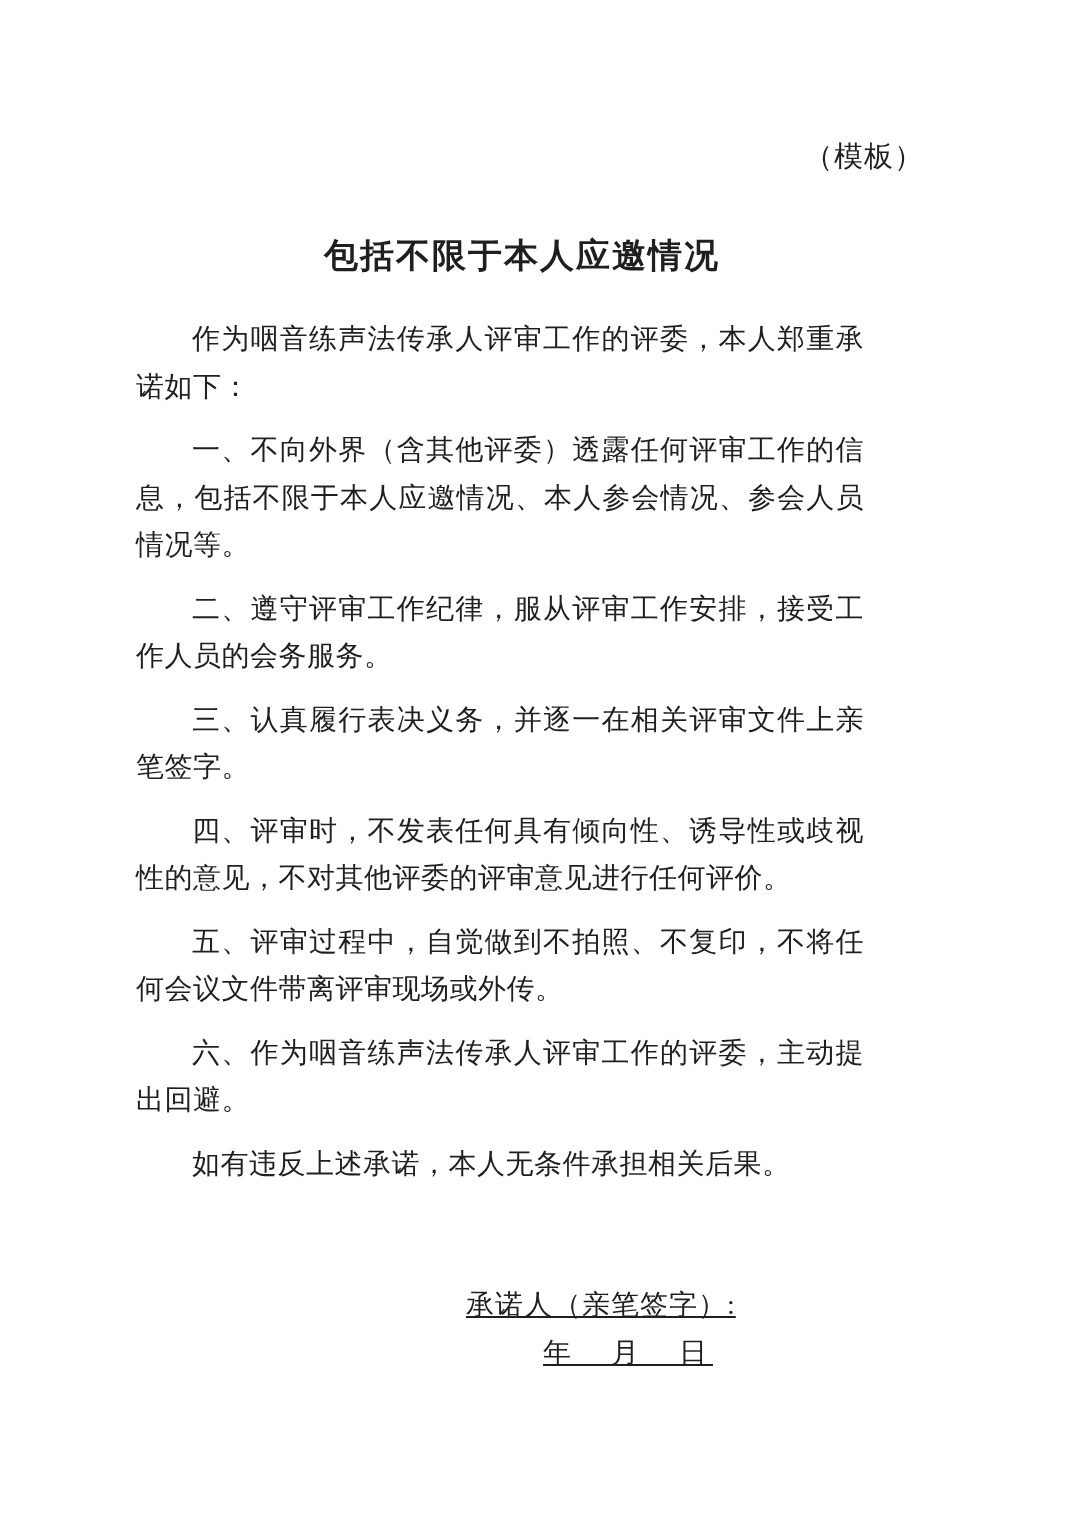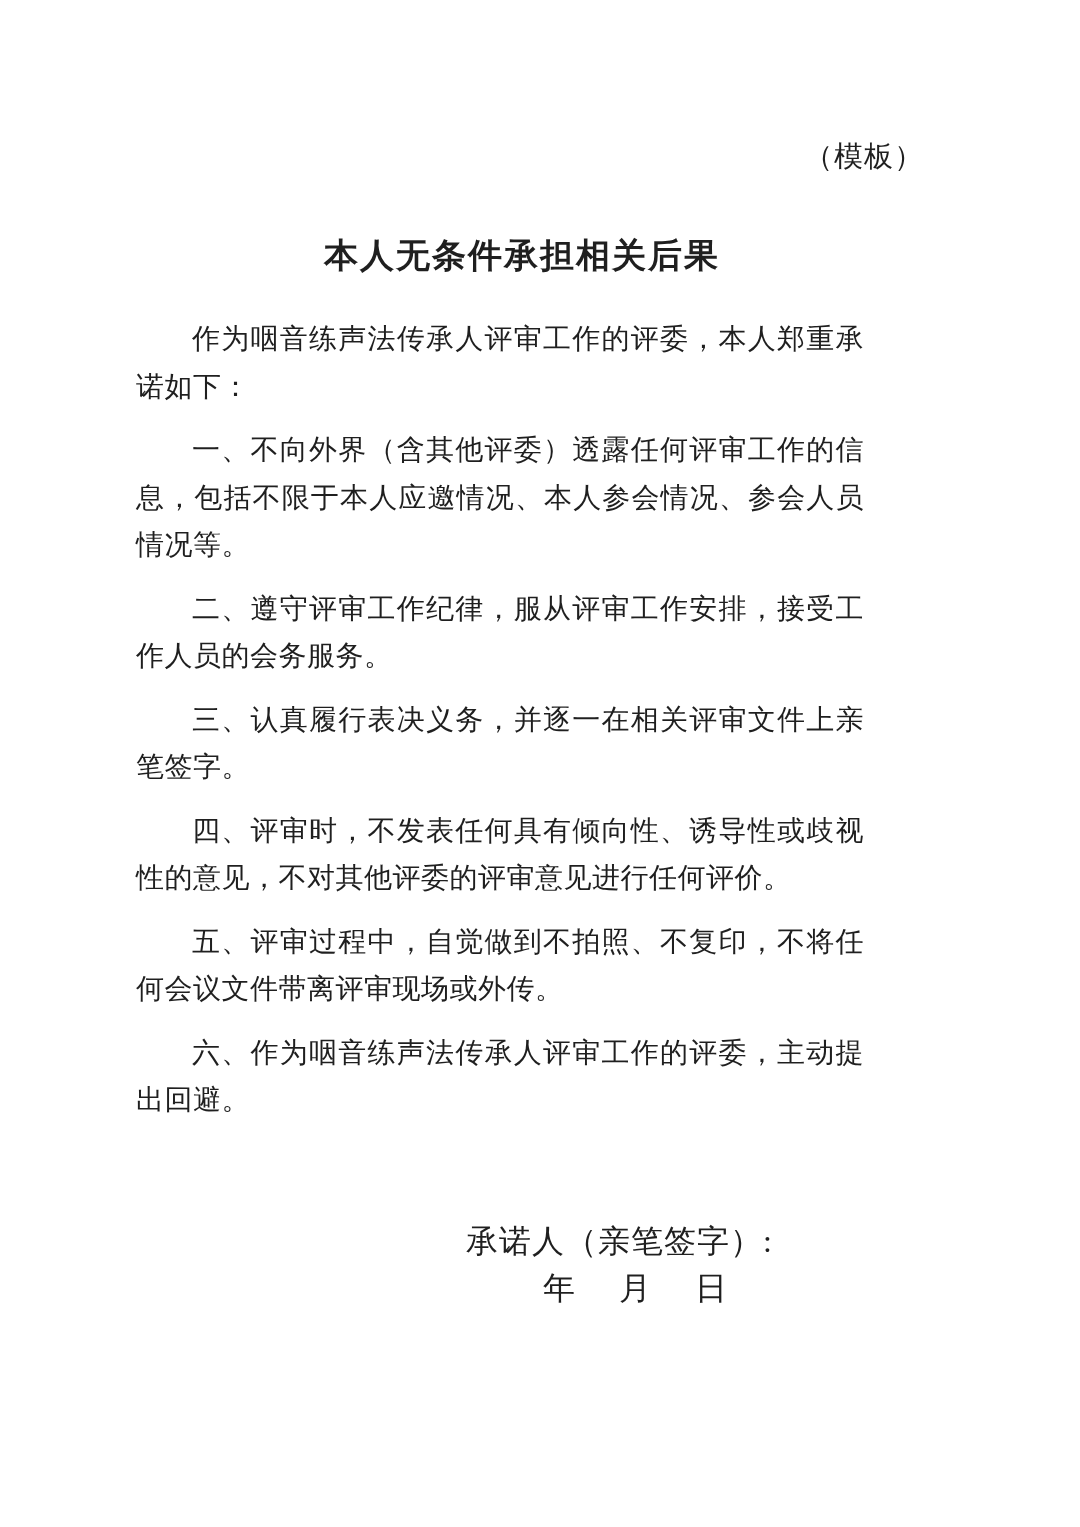--- a/index.html
+++ b/index.html
@@ -44,51 +44,53 @@
     margin: 16px;
     font-size: 28px;
     line-height: 47.5px;
     text-align: justify;
     text-justify: inter-ideograph;
     text-indent: 2em;
     letter-spacing: 0.5px;
   }
   .signature-block {
     margin-top: 94px;
-    font-size: 32px;
+    font-size: 28px;
     line-height: 47.5px;
+    text-decoration: underline;
   }
   .signature-line {
     margin-left: 346px;
     letter-spacing: 1px;
   }
   .date-line {
     margin-left: 423px;
     letter-spacing: 6px;
   }
 </style>
 </head>
 <body>
 
 <div class="page">
 
   <div class="template-label">（模板）</div>
 
   <h1 class="doc-title">
-    <span class="title-line">本人无条件承担相关后果</span>
+    <span class="title-line">包括不限于本人应邀情况</span>
   </h1>
 
   <div class="doc-body">
     <p>作为咽音练声法传承人评审工作的评委，本人郑重承诺如下：</p>
     <p>一、不向外界（含其他评委）透露任何评审工作的信息，包括不限于本人应邀情况、本人参会情况、参会人员情况等。</p>
     <p>二、遵守评审工作纪律，服从评审工作安排，接受工作人员的会务服务。</p>
     <p>三、认真履行表决义务，并逐一在相关评审文件上亲笔签字。</p>
     <p>四、评审时，不发表任何具有倾向性、诱导性或歧视性的意见，不对其他评委的评审意见进行任何评价。</p>
     <p>五、评审过程中，自觉做到不拍照、不复印，不将任何会议文件带离评审现场或外传。</p>
     <p>六、作为咽音练声法传承人评审工作的评委，主动提出回避。</p>
+    <p>如有违反上述承诺，本人无条件承担相关后果。</p>
   </div>
 
   <div class="signature-block">
     <div class="signature-line">承诺人（亲笔签字）:</div>
     <div class="date-line">年　月　日</div>
   </div>
 
 </div>
 
 </body></html>

